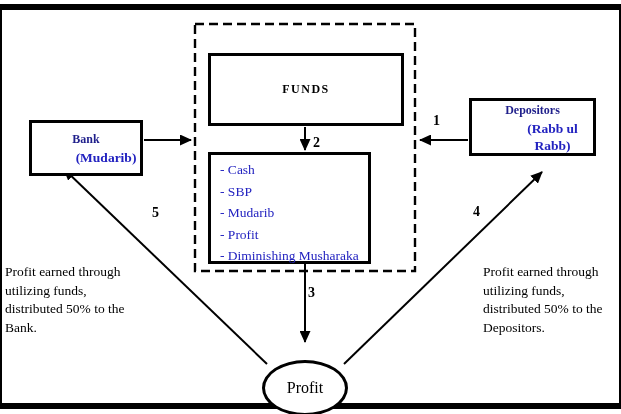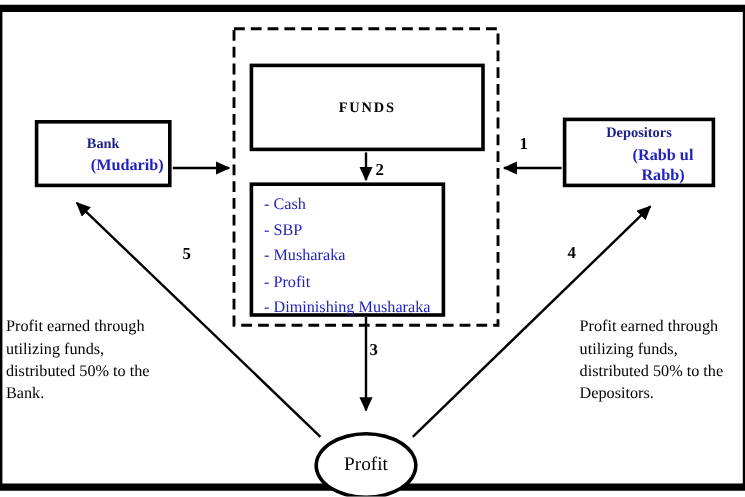--- a/index.html
+++ b/index.html
@@ -31,21 +31,21 @@
     box-sizing: border-box;
     background: #fff;
     border: 3px solid var(--line-black, #000);
     display: flex; flex-direction: column;
     align-items: center; justify-content: center;
     text-align: center;
   }
   .node .title   { font-weight: bold; font-size: 12px; color: var(--title-navy, #1f1f8b); line-height: 19px; }
   .node .subtitle{ font-weight: bold; font-size: 13.5px; color: var(--accent-blue, #2222c0); line-height: 17px; margin-left: 40px; }
 
-  #bank-box       { left: 29px;  top: 100px; width: 114px; height: 56px; }
+  #bank-box       { left: 29px;  top: 120px; width: 114px; height: 56px; }
   #depositors-box { left: 469px; top: 98px; width: 127px; height: 58px; }
 
   #funds-box { left: 208px; top: 53px; width: 196px; height: 73px; }
   #funds-box .title { color: var(--line-black, #000); letter-spacing: 1.5px; }
 
   #instruments-box {
     left: 208px; top: 152px; width: 163px; height: 112px;
     align-items: flex-start; justify-content: flex-start;
     padding: 4px 2px 0 9px; text-align: left;
   }
@@ -109,21 +109,21 @@
     <div class="subtitle">(Rabb ul Rabb)</div>
   </div>
 
   <div class="node" id="funds-box">
     <div class="title">FUNDS</div>
   </div>
 
   <div class="node" id="instruments-box">
     <div class="instrument">- Cash</div>
     <div class="instrument">- SBP</div>
-    <div class="instrument">- Musharaka</div>
+    <div class="instrument">- Mudarib</div>
     <div class="instrument">- Profit</div>
     <div class="instrument">- Diminishing Musharaka</div>
   </div>
 
   <div class="node" id="profit-ellipse">
     <div>Profit</div>
   </div>
 
   <div class="flow-num" id="flow-1">1</div>
   <div class="flow-num" id="flow-2">2</div>

